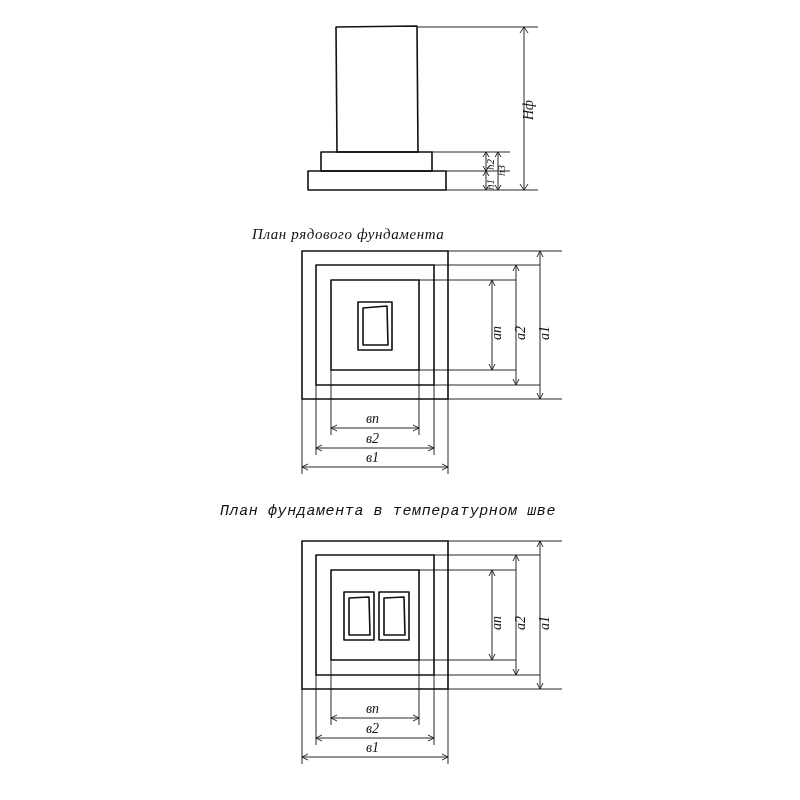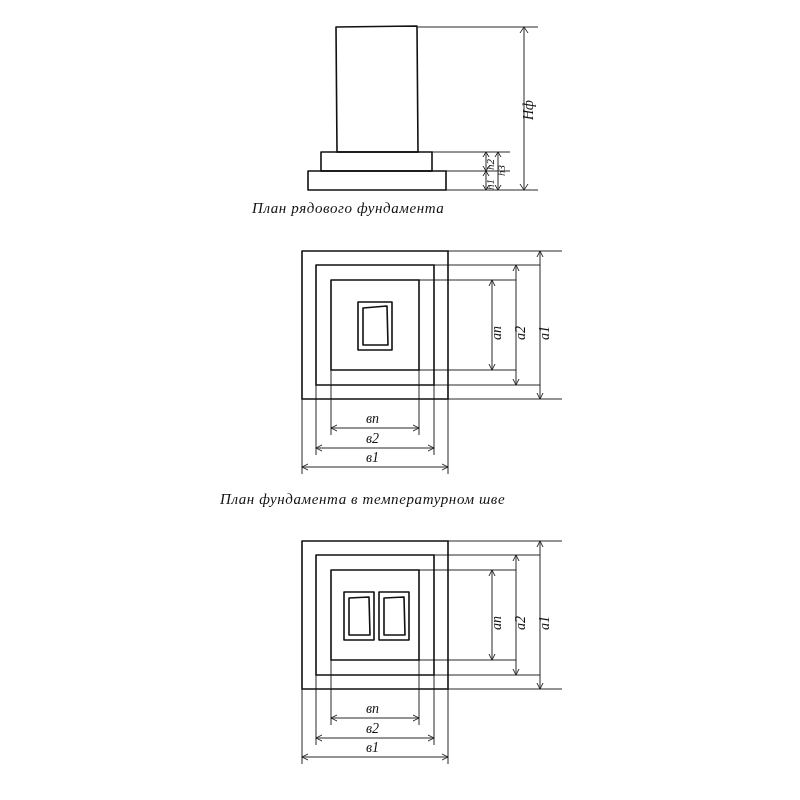--- a/index.html
+++ b/index.html
@@ -26,26 +26,27 @@
     position: absolute;
     font-family: "Liberation Serif", serif;
     font-style: italic;
     font-size: 15px;
     letter-spacing: 0.6px;
     white-space: nowrap;
     color: #111111;
   }
   #caption-plan-ordinary {
     left: 252px;
-    top: 200px;
+    top: 226px;
     text-align: right;
   }
   #caption-plan-joint {
     left: 220px;
-    top: 491px;
+    top: 503px;
+    font-family: Liberation Mono, monospace;
   }
   .dimlabel {
     position: absolute;
     font-family: "Liberation Serif", serif;
     font-style: italic;
     font-size: 14px;
     white-space: nowrap;
     color: #111111;
   }
   .dimlabel.small {

